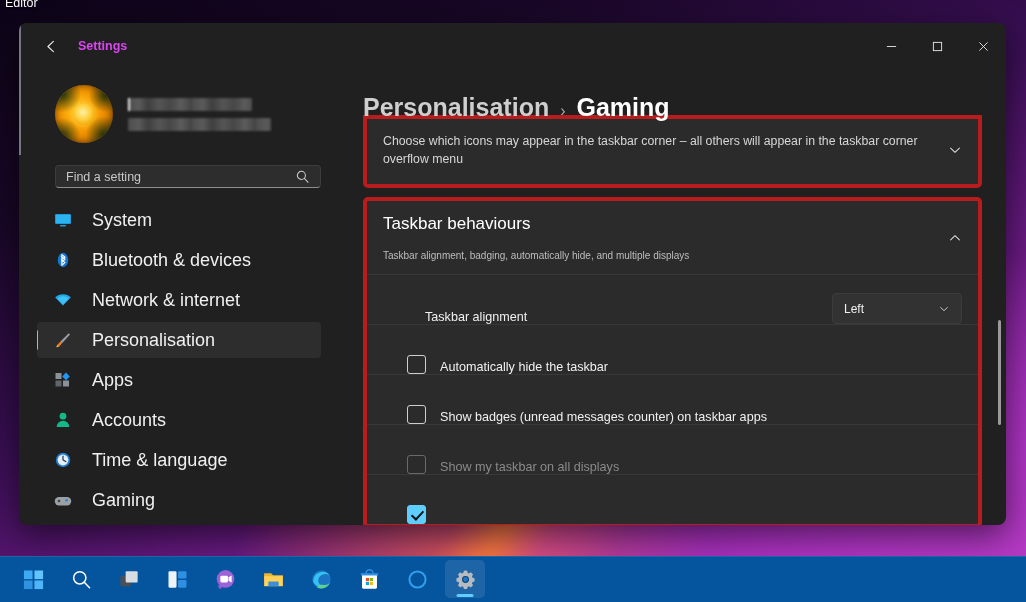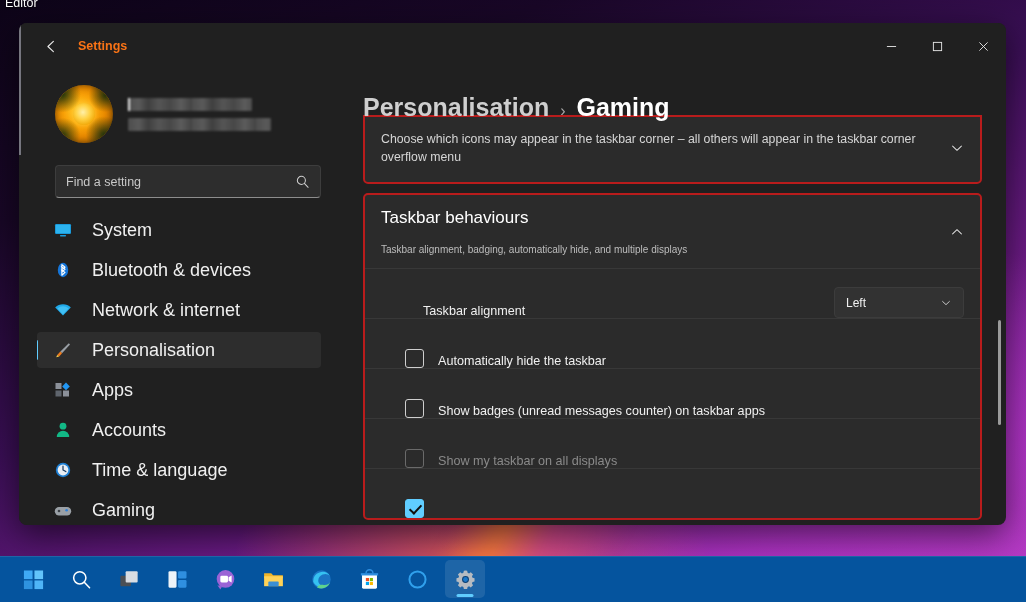--- a/index.html
+++ b/index.html
@@ -64,21 +64,21 @@
   }
   #back-button {
     width: 34px; height: 30px;
     margin-left: 15px;
     display: flex; align-items: center; justify-content: center;
     border-radius: 4px;
   }
   #back-button svg { width: 15px; height: 15px; }
   #app-title {
     margin-left: 10px;
-    font-size: 12.5px; color: #f97316; font-weight: 600;
+    font-size: 12.5px; color: #d946ef; font-weight: 600;
   }
   .win-controls { position: absolute; right: 0; top: 0; display: flex; height: 46px; }
   .win-btn {
     width: 46px; height: 46px;
     display: flex; align-items: center; justify-content: center;
   }
   .win-btn svg { width: 11px; height: 11px; }
 
   #win-body { flex: 1; display: flex; min-height: 0; }
 
@@ -129,21 +129,21 @@
   #redact-name { width: 124px; }
   #redact-email { width: 143px; }
   #redact-name::before {
     content: ""; position: absolute;
     width: 2px; height: 13px; background: #e8e8e8;
   }
 
   #search-wrap { padding: 8px 18px 14px 18px; }
   #search-box {
     position: relative;
-    height: 33px;
+    height: 23px;
     background: #2d2d2d;
     border: 1px solid #3d3d3d;
     border-bottom: 1px solid #8d8d8d;
     border-radius: 4px;
     display: flex; align-items: center;
     padding: 0 10px;
   }
   #search-input {
     flex: 1; background: transparent; border: 0; outline: none;
     color: #cfcfcf; font-size: 12.5px;
@@ -188,21 +188,21 @@
     font-size: 25px; font-weight: 600; color: #ffffff;
     padding: 24px 0 16px 0;
     display: flex; align-items: baseline; gap: 11px;
   }
   #crumb-parent { color: #cfcfcf; }
   #crumb-sep { font-size: 16px; color: #a8a8a8; font-weight: 400; }
   #crumb-current { color: #ffffff; }
 
   .card {
     background: #2b2b2b;
-    border: 2px solid #b91c1c;
+    border: 4px solid #b91c1c;
     border-radius: 5px;
     margin-bottom: 9px;
   }
   #card-corner-icons {
     display: flex; align-items: center;
     padding: 13px 16px 16px 16px;
     border-radius: 0 0 5px 5px;
     margin-top: -23px;
   }
   #corner-icons-text {

